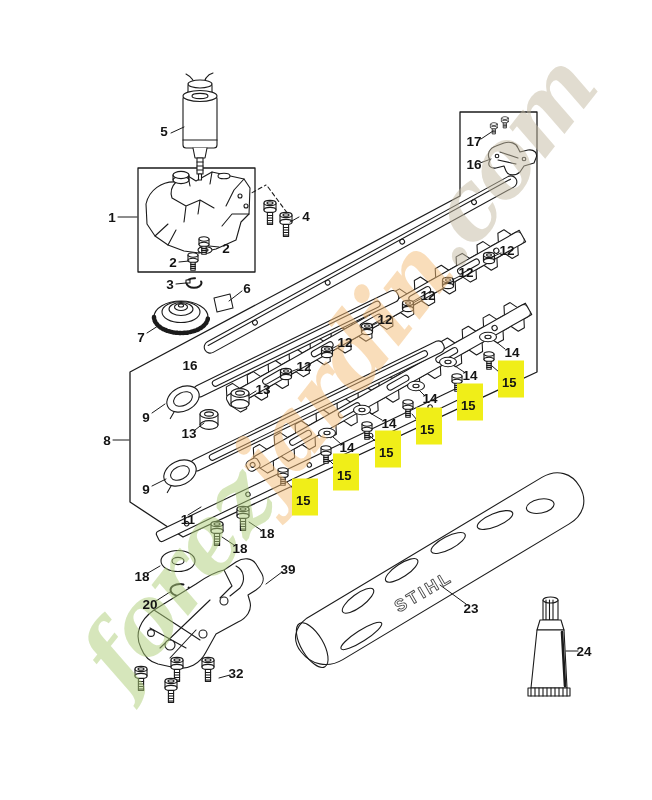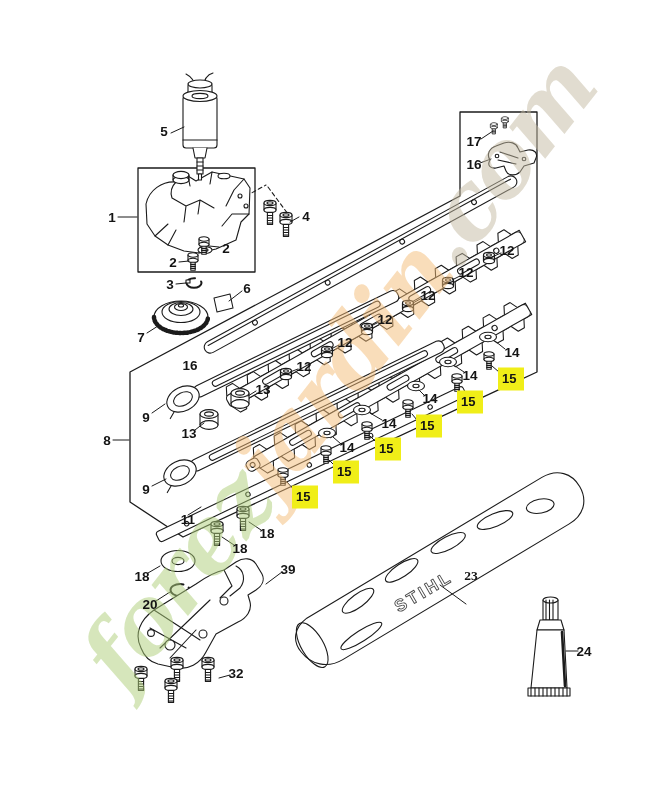--- a/index.html
+++ b/index.html
@@ -18,23 +18,23 @@
   .wm-g{color:#aecf7a;}
   .wm-o{color:#f4bc77;}
   .wm-t{color:#c4baa2;}
   #labels{position:absolute;left:0;top:0;width:652px;height:800px;z-index:3;pointer-events:none;}
   .callout{
     position:absolute;transform:translate(-50%,-50%);
     font:700 13.5px "Liberation Sans", sans-serif;color:#141414;
     white-space:nowrap;
   }
   .callout.hl{
-    background:#f0ee18;width:26px;height:23px;
+    background:#f0ee18;width:26px;height:37px;
     font:700 13px "Liberation Sans", sans-serif;
-    text-align:left;padding:3px 0 0 4px;box-sizing:border-box;
+    text-align:left;padding:14px 0 0 4px;box-sizing:border-box;
   }
 </style>
 </head>
 <body>
 
 <svg id="art" width="652" height="800" viewBox="0 0 652 800" fill="none" stroke="#1b1b1b" stroke-width="1.1" stroke-linecap="round" stroke-linejoin="round">
 
   <defs>
     <g id="nut">
       <rect x="-5.5" y="-3" width="11" height="6" fill="#ffffff"></rect>
@@ -379,15 +379,15 @@
     <span class="callout hl" style="left: 346px; top: 472px;">15</span>
     <span class="callout hl" style="left: 305px; top: 497px;">15</span>
     <span class="callout" style="left: 474px; top: 164px;">16</span>
     <span class="callout" style="left: 474px; top: 141px;">17</span>
     <span class="callout" style="left: 267px; top: 533px;">18</span>
     <span class="callout" style="left: 240px; top: 548px;">18</span>
     <span class="callout" style="left: 142px; top: 576px;">18</span>
     <span class="callout" style="left: 150px; top: 604px;">20</span>
     <span class="callout" style="left: 288px; top: 569px;">39</span>
     <span class="callout" style="left: 236px; top: 673px;">32</span>
-    <span class="callout" style="left: 471px; top: 576px; font-family: Liberation Serif, serif;">23</span>
+    <span class="callout" style="left: 471px; top: 608px;">23</span>
     <span class="callout" style="left: 584px; top: 651px;">24</span>
   </div>
 
 </body></html>

